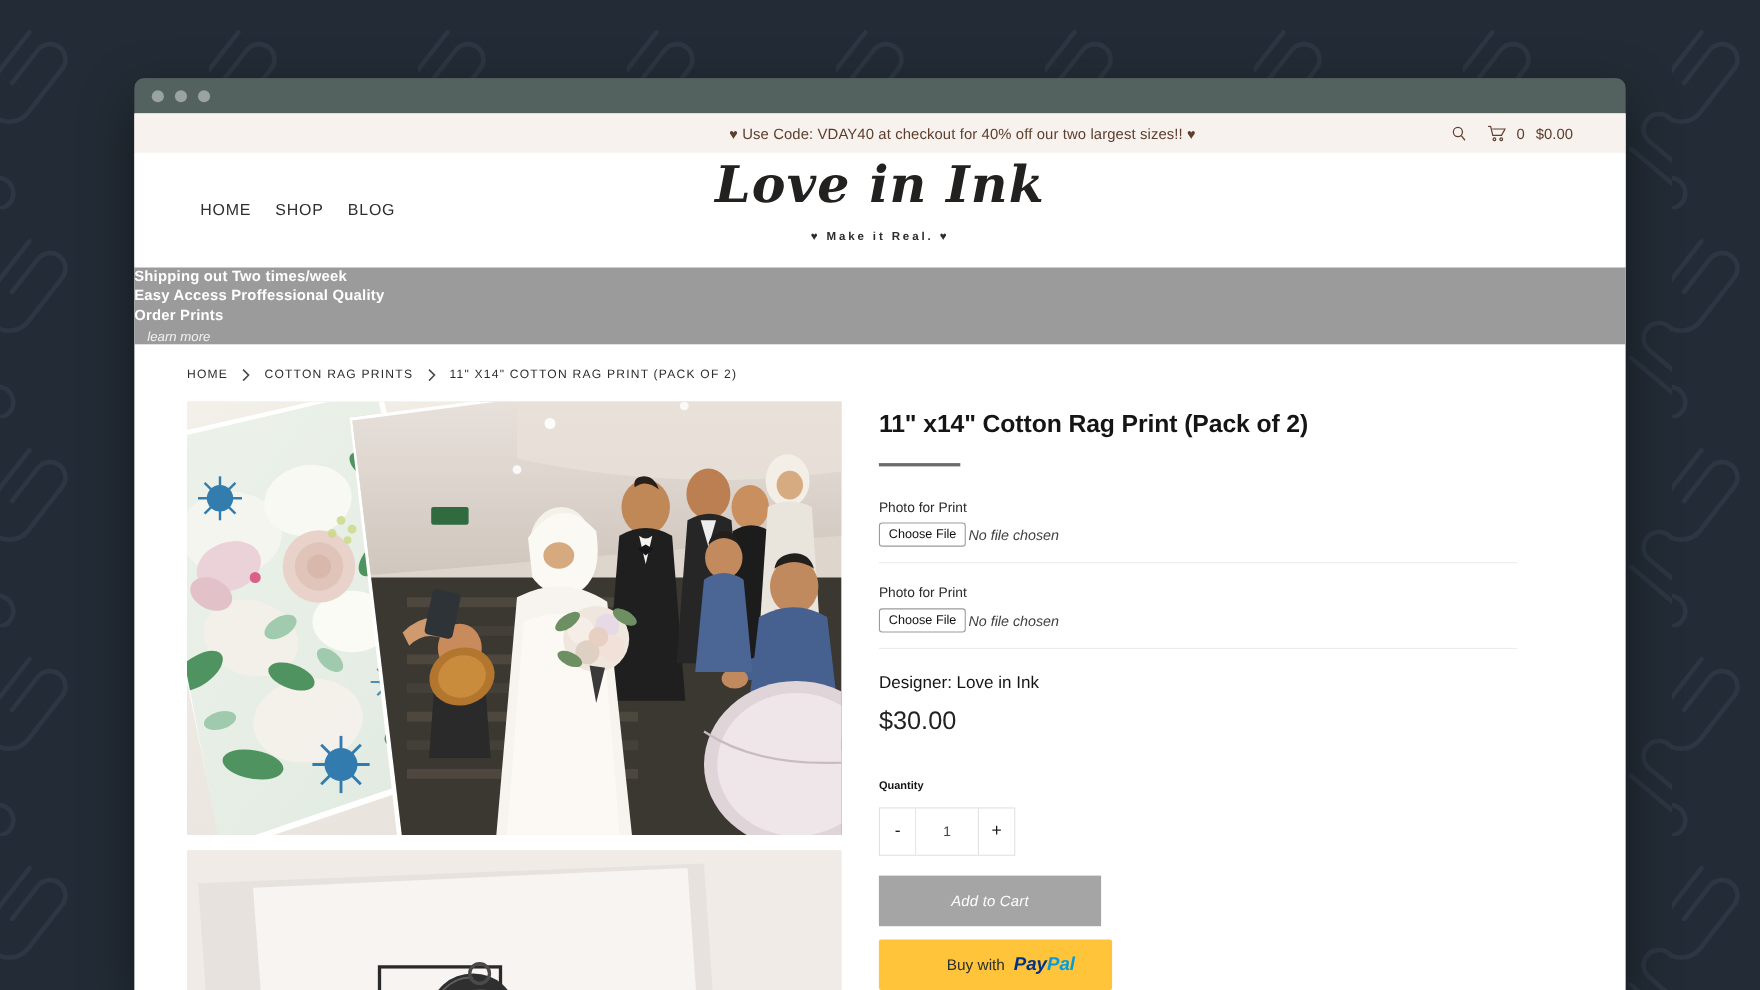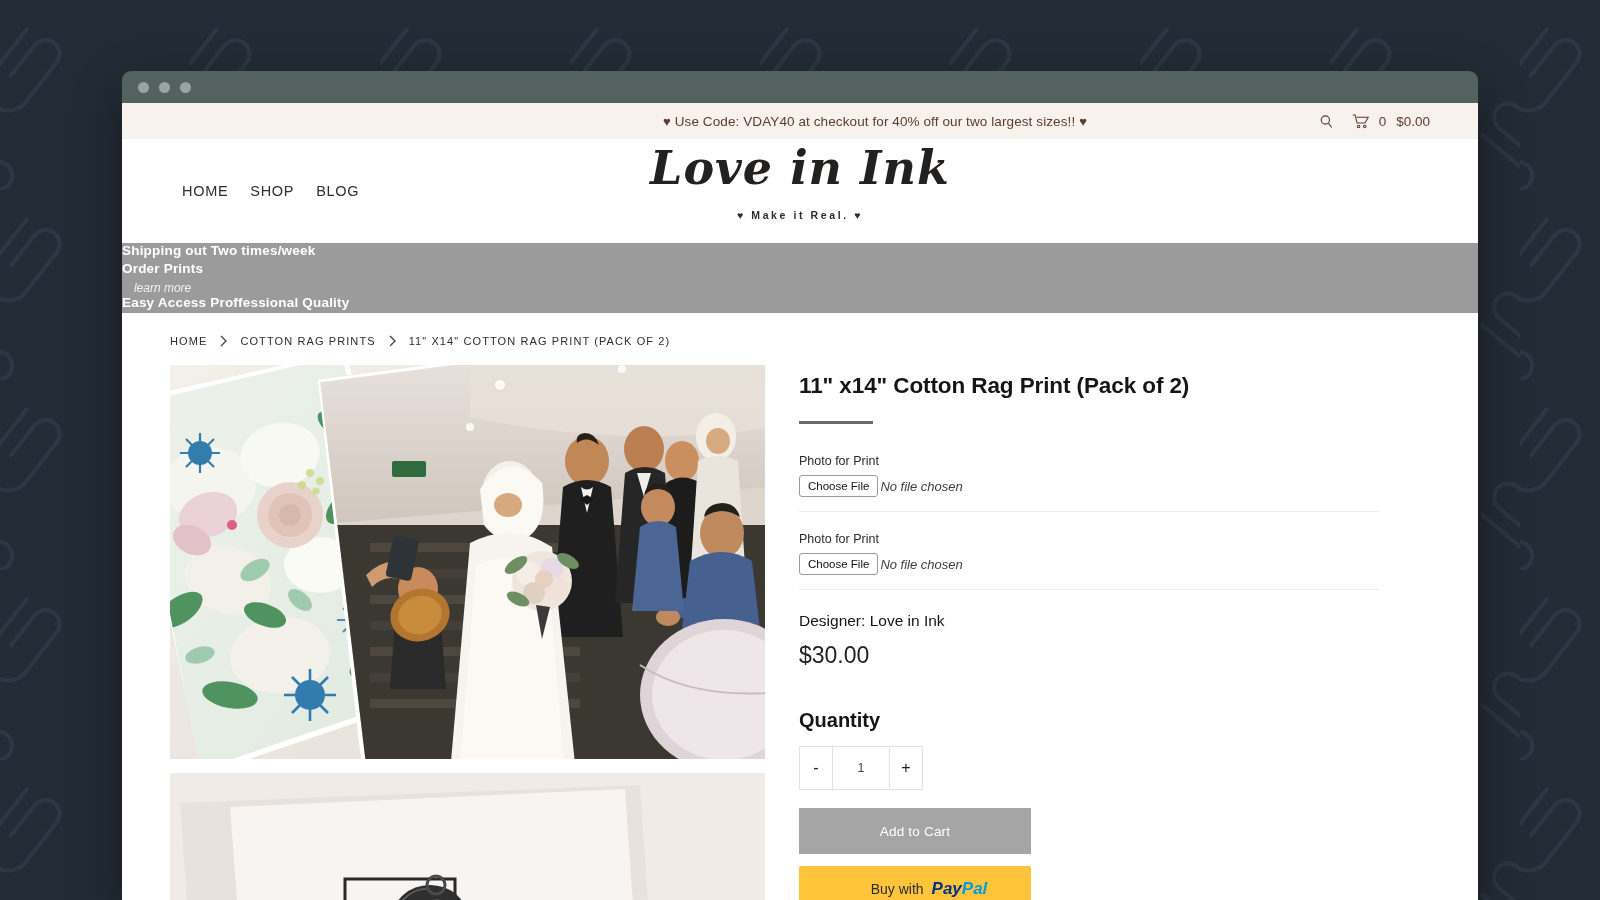--- a/index.html
+++ b/index.html
@@ -117,40 +117,41 @@
   .choose-file {
     font-size: 11.5px; padding: 2px 8px; border: 1px solid #9b9b9b;
     border-radius: 3px; background: #fff; color: #111; line-height: 16px;
   }
   .file-status { font-size: 13px; color: #404040; font-style: italic; }
   .field-block + .field-block { margin-top: 20px; }
 
   #designer { font-size: 15.5px; font-weight: 400; color: #151515; margin-top: 22px; }
   #price { font-size: 23px; color: #222; margin-top: 12px; }
 
-  #qty-label { font-size: 20px; font-weight: 700; color: #151515; margin-top: 40px; }
+  #qty-label { font-size: 10px; font-weight: 700; color: #151515; margin-top: 40px; }
   #qty-box { display: flex; margin-top: 14px; width: 124px; height: 44px; }
   .qty-btn {
     width: 34px; border: 1px solid #e2e2e2; background: #fff;
     display: flex; align-items: center; justify-content: center;
     font-size: 16px; color: #1c1c1c; cursor: pointer;
   }
   #qty-input {
     width: 56px; border: 1px solid #e2e2e2; border-left: none; border-right: none;
     text-align: center; font-size: 12.5px; color: #444;
     font-family: "Liberation Sans", sans-serif; background: #fff;
   }
 
   #add-to-cart {
-    width: 232px; height: 46px; margin-top: 18px; background: #a5a5a5;
+    width: 202px; height: 46px; margin-top: 18px; background: #a5a5a5;
     border: none; color: #fff; font-size: 13.5px; letter-spacing: .2px; cursor: pointer;
     font-family: "Liberation Sans", sans-serif;
+    font-style: italic;
   }
   #paypal-btn {
-    width: 232px; height: 46px; margin-top: 12px; background: #ffc439;
+    width: 212px; height: 46px; margin-top: 12px; background: #ffc439;
     border: none; border-radius: 2px; cursor: pointer;
     display: flex; align-items: center; justify-content: center; gap: 8px; padding-left: 28px;
   }
   #paypal-lead { font-size: 14px; color: #2c2e2f; }
   .pp-pay { font-size: 17px; font-weight: 700; font-style: italic; color: #003087;
             font-family: "Liberation Sans", sans-serif; }
   .pp-pal { font-size: 17px; font-weight: 700; font-style: italic; color: #009cde;
             font-family: "Liberation Sans", sans-serif; }
 </style>
 </head>
@@ -226,25 +227,25 @@
         <div id="logo-text">Love in Ink</div>
         <div id="tagline">♥ Make it Real. ♥</div>
       </div>
     </div>
 
     <div id="promo">
       <div class="promo-col">
         <div class="promo-title">Shipping out Two times/week</div>
       </div>
       <div class="promo-col">
+        <div class="promo-title">Easy Access Proffessional Quality</div>
+      </div>
+      <div class="promo-col">
         <div class="promo-title">Order Prints</div>
         <div class="promo-sub">learn more</div>
-      </div>
-      <div class="promo-col">
-        <div class="promo-title">Easy Access Proffessional Quality</div>
       </div>
     </div>
 
     <div id="breadcrumb">
       <a href="#">HOME</a>
       <span class="crumb-sep">
         <svg width="9" height="12" viewBox="0 0 9 12" fill="none" stroke="#4a4a4a" stroke-width="1.4">
             <path d="M2 1l5 5-5 5"></path>
           </svg>
       </span>

